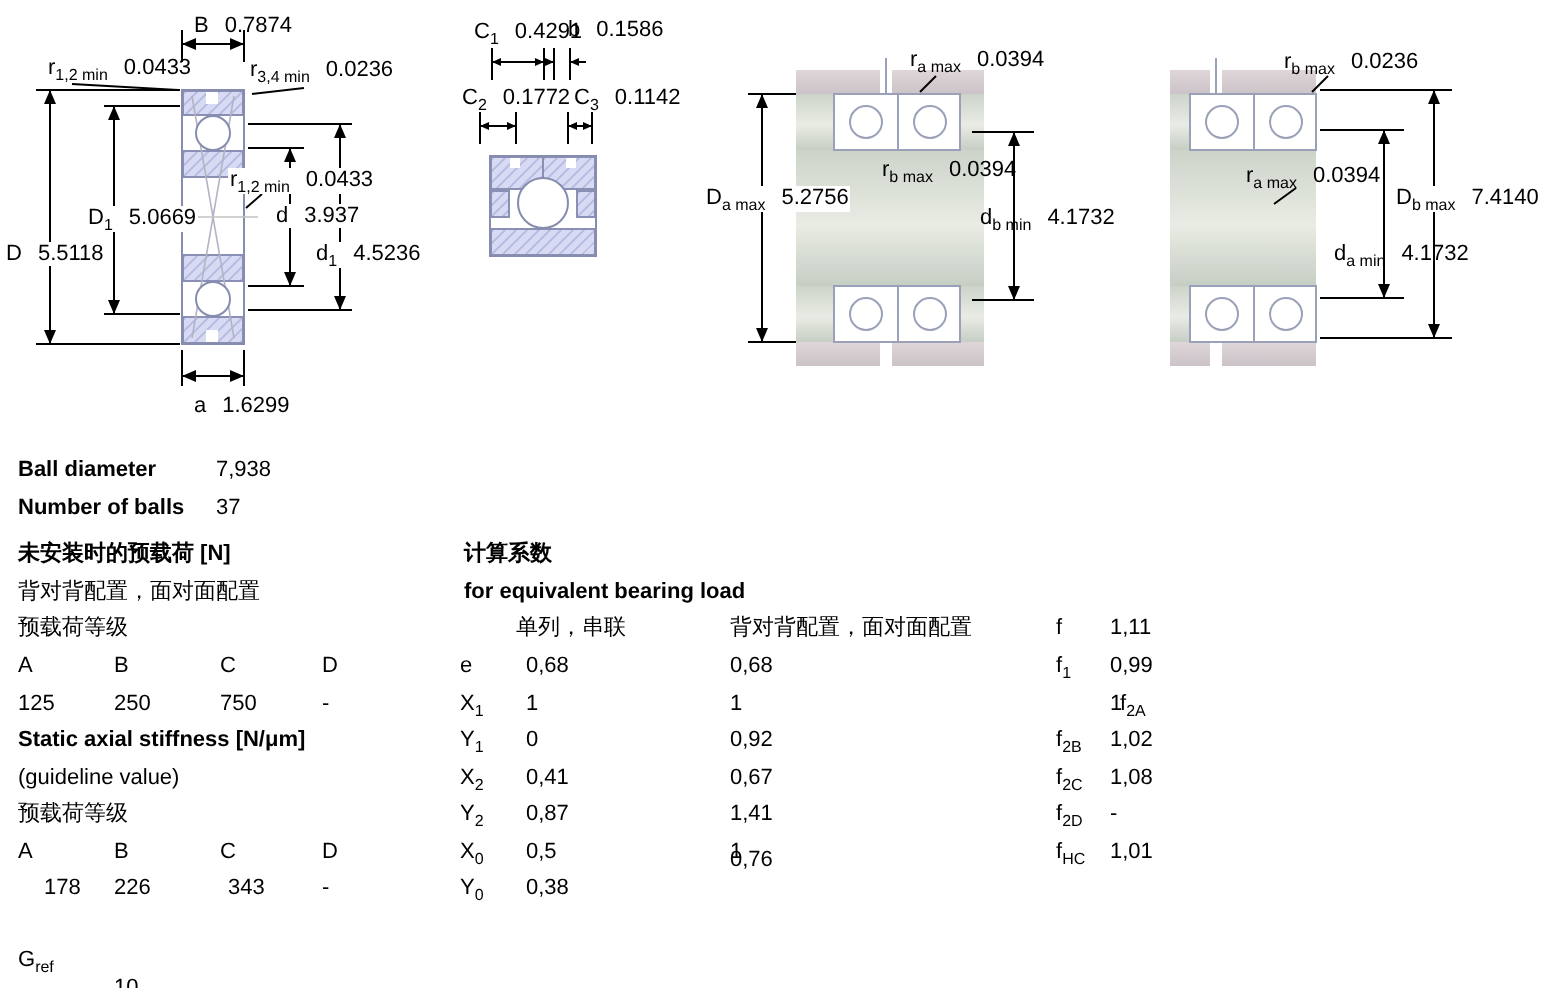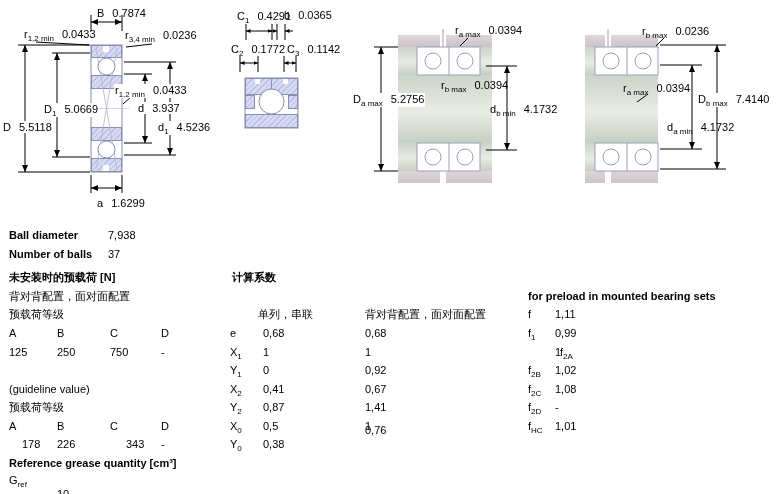--- a/index.html
+++ b/index.html
@@ -168,21 +168,21 @@
   <div class="dim" style="left:24px;top:28px"><span>r</span><span class="sb">1,2 min</span><span class="val">0.0433</span></div>
   <div class="dim" style="left:125px;top:29px"><span>r</span><span class="sb">3,4 min</span><span class="val">0.0236</span></div>
   <div class="dim bgw" style="left:114px;top:84px"><span>r</span><span class="sb">1,2 min</span><span class="val">0.0433</span></div>
   <div class="dim bgw" style="left:43px;top:103px"><span>D</span><span class="sb">1</span><span class="val">5.0669</span></div>
   <div class="dim bgw" style="left:137px;top:102px"><span>d</span><span class="val">3.937</span></div>
   <div class="dim bgw" style="left:2px;top:121px"><span>D</span><span class="val">5.5118</span></div>
   <div class="dim bgw" style="left:157px;top:121px"><span>d</span><span class="sb">1</span><span class="val">4.5236</span></div>
   <div class="dim" style="left:97px;top:197px"><span>a</span><span class="val">1.6299</span></div>
 
   <div class="dim" style="left:237px;top:10px"><span>C</span><span class="sb">1</span><span class="val">0.4291</span></div>
-  <div class="dim" style="left:284px;top:9px"><span>b</span><span class="val">0.0365</span></div>
+  <div class="dim" style="left:284px;top:9px"><span>b</span><span class="val">0.1586</span></div>
   <div class="dim" style="left:231px;top:43px"><span>C</span><span class="sb">2</span><span class="val">0.1772</span></div>
   <div class="dim" style="left:287px;top:43px"><span>C</span><span class="sb">3</span><span class="val">0.1142</span></div>
 
   <div class="dim" style="left:455px;top:24px"><span>r</span><span class="sb">a max</span><span class="val">0.0394</span></div>
   <div class="dim bgw" style="left:352px;top:93px"><span>D</span><span class="sb">a max</span><span class="val">5.2756</span></div>
   <div class="dim" style="left:441px;top:79px"><span>r</span><span class="sb">b max</span><span class="val">0.0394</span></div>
   <div class="dim" style="left:490px;top:103px"><span>d</span><span class="sb">b min</span><span class="val">4.1732</span></div>
 
   <div class="dim" style="left:642px;top:25px"><span>r</span><span class="sb">b max</span><span class="val">0.0236</span></div>
   <div class="dim" style="left:623px;top:82px"><span>r</span><span class="sb">a max</span><span class="val">0.0394</span></div>
@@ -199,36 +199,37 @@
   <div class="txt" style="left:9px;top:308px">预载荷等级</div>
   <div class="txt" style="left:9px;top:327px">A</div>
   <div class="txt" style="left:57px;top:327px">B</div>
   <div class="txt" style="left:110px;top:327px">C</div>
   <div class="txt" style="left:161px;top:327px">D</div>
   <div class="txt" style="left:9px;top:346px">125</div>
   <div class="txt" style="left:57px;top:346px">250</div>
   <div class="txt" style="left:110px;top:346px">750</div>
   <div class="txt" style="left:161px;top:346px">-</div>
 
+  <div class="txt bold" style="left:9px;top:364px">Static axial stiffness [N/μm]</div>
   <div class="txt" style="left:9px;top:383px">(guideline value)</div>
   <div class="txt" style="left:9px;top:401px">预载荷等级</div>
   <div class="txt" style="left:9px;top:420px">A</div>
   <div class="txt" style="left:57px;top:420px">B</div>
   <div class="txt" style="left:110px;top:420px">C</div>
   <div class="txt" style="left:161px;top:420px">D</div>
   <div class="txt" style="left:22px;top:438px">178</div>
   <div class="txt" style="left:57px;top:438px">226</div>
-  <div class="txt" style="left:126px;top:438px">343</div>
+  <div class="txt" style="left:114px;top:438px">343</div>
   <div class="txt" style="left:161px;top:438px">-</div>
 
-  <div class="txt bold" style="left:9px;top:457px">Reference grease quantity [cm³]</div>
   <div class="txt" style="left:9px;top:474px"><span>G</span><span class="sb">ref</span></div>
   <div class="txt" style="left:57px;top:488px">10</div>
 
   <div class="txt bold" style="left:232px;top:271px">计算系数</div>
+  <div class="txt bold" style="left:232px;top:290px">for equivalent bearing load</div>
   <div class="txt" style="left:258px;top:308px">单列，串联</div>
   <div class="txt" style="left:365px;top:308px">背对背配置，面对面配置</div>
 
   <div class="txt" style="left:230px;top:327px"><span>e</span><span class="sb"></span></div>
   <div class="txt" style="left:263px;top:327px">0,68</div>
   <div class="txt" style="left:365px;top:327px">0,68</div>
 
   <div class="txt" style="left:230px;top:346px"><span>X</span><span class="sb">1</span></div>
   <div class="txt" style="left:263px;top:346px">1</div>
   <div class="txt" style="left:365px;top:346px">1</div>
@@ -246,21 +247,20 @@
   <div class="txt" style="left:365px;top:401px">1,41</div>
 
   <div class="txt" style="left:230px;top:420px"><span>X</span><span class="sb">0</span></div>
   <div class="txt" style="left:263px;top:420px">0,5</div>
   <div class="txt" style="left:365px;top:420px">1</div>
 
   <div class="txt" style="left:230px;top:438px"><span>Y</span><span class="sb">0</span></div>
   <div class="txt" style="left:263px;top:438px">0,38</div>
   <div class="txt" style="left:365px;top:424px">0,76</div>
 
-  <div class="txt bold" style="left:528px;top:290px">for preload in mounted bearing sets</div>
 
   <div class="txt" style="left:528px;top:308px"><span>f</span><span class="sb"></span></div>
   <div class="txt" style="left:555px;top:308px">1,11</div>
 
   <div class="txt" style="left:528px;top:327px"><span>f</span><span class="sb">1</span></div>
   <div class="txt" style="left:555px;top:327px">0,99</div>
 
   <div class="txt" style="left:560px;top:346px"><span>f</span><span class="sb">2A</span></div>
   <div class="txt" style="left:555px;top:346px">1</div>
 

